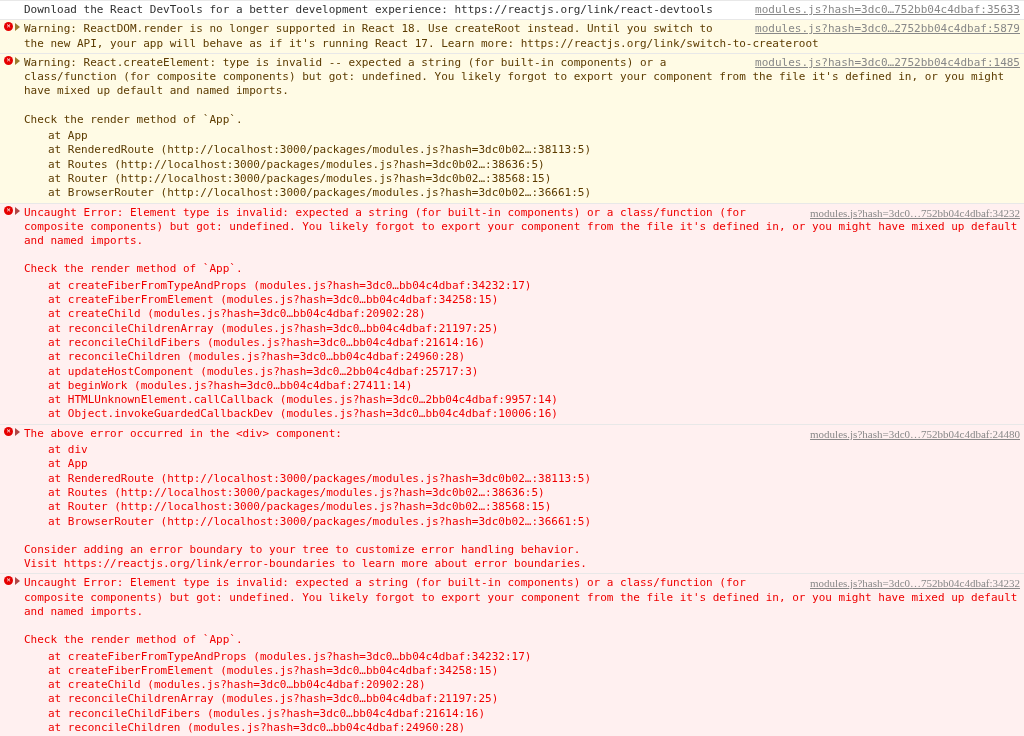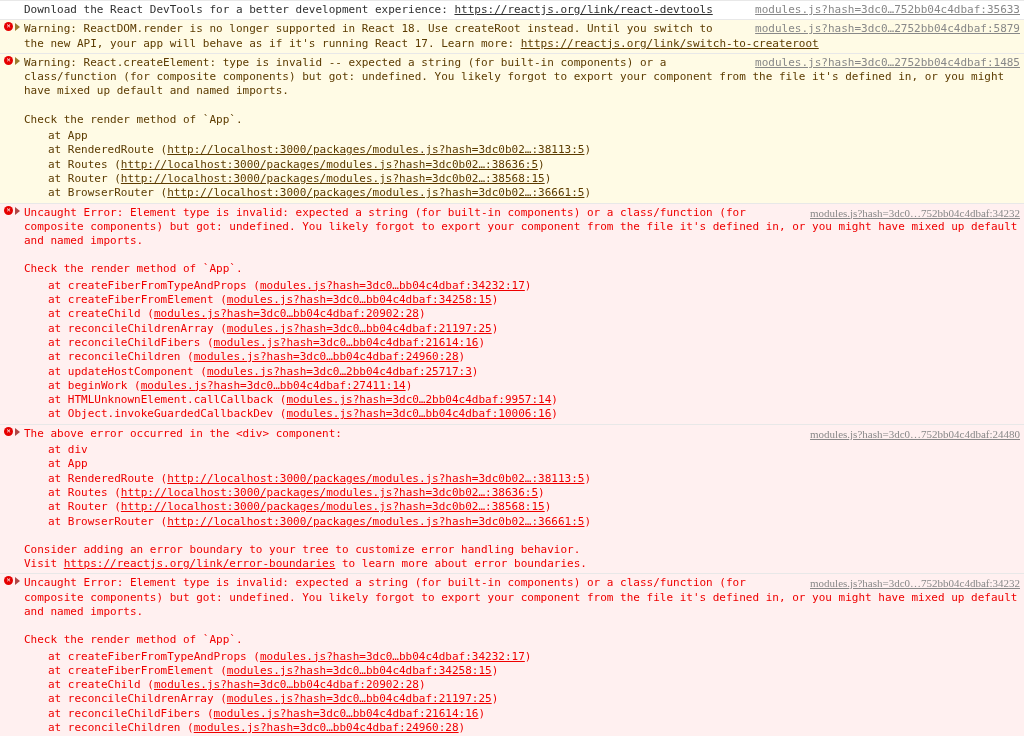--- a/index.html
+++ b/index.html
@@ -57,21 +57,20 @@
     width: 0; height: 0;
     border-left: 5px solid #808080;
     border-top: 4px solid transparent;
     border-bottom: 4px solid transparent;
     cursor: pointer;
   }
   .row.warn .disc  { border-left-color: #9b7d2f; }
   .row.error .disc { border-left-color: #b04646; }
   .msg a, .stack a {
     color: inherit;
-    text-decoration: underline;
     cursor: pointer;
   }
 
   .stack {
     margin-top: 2px;
     white-space: pre;
     padding-left: 24px;
   }
   .stack-line { display: block; }
 </style>

